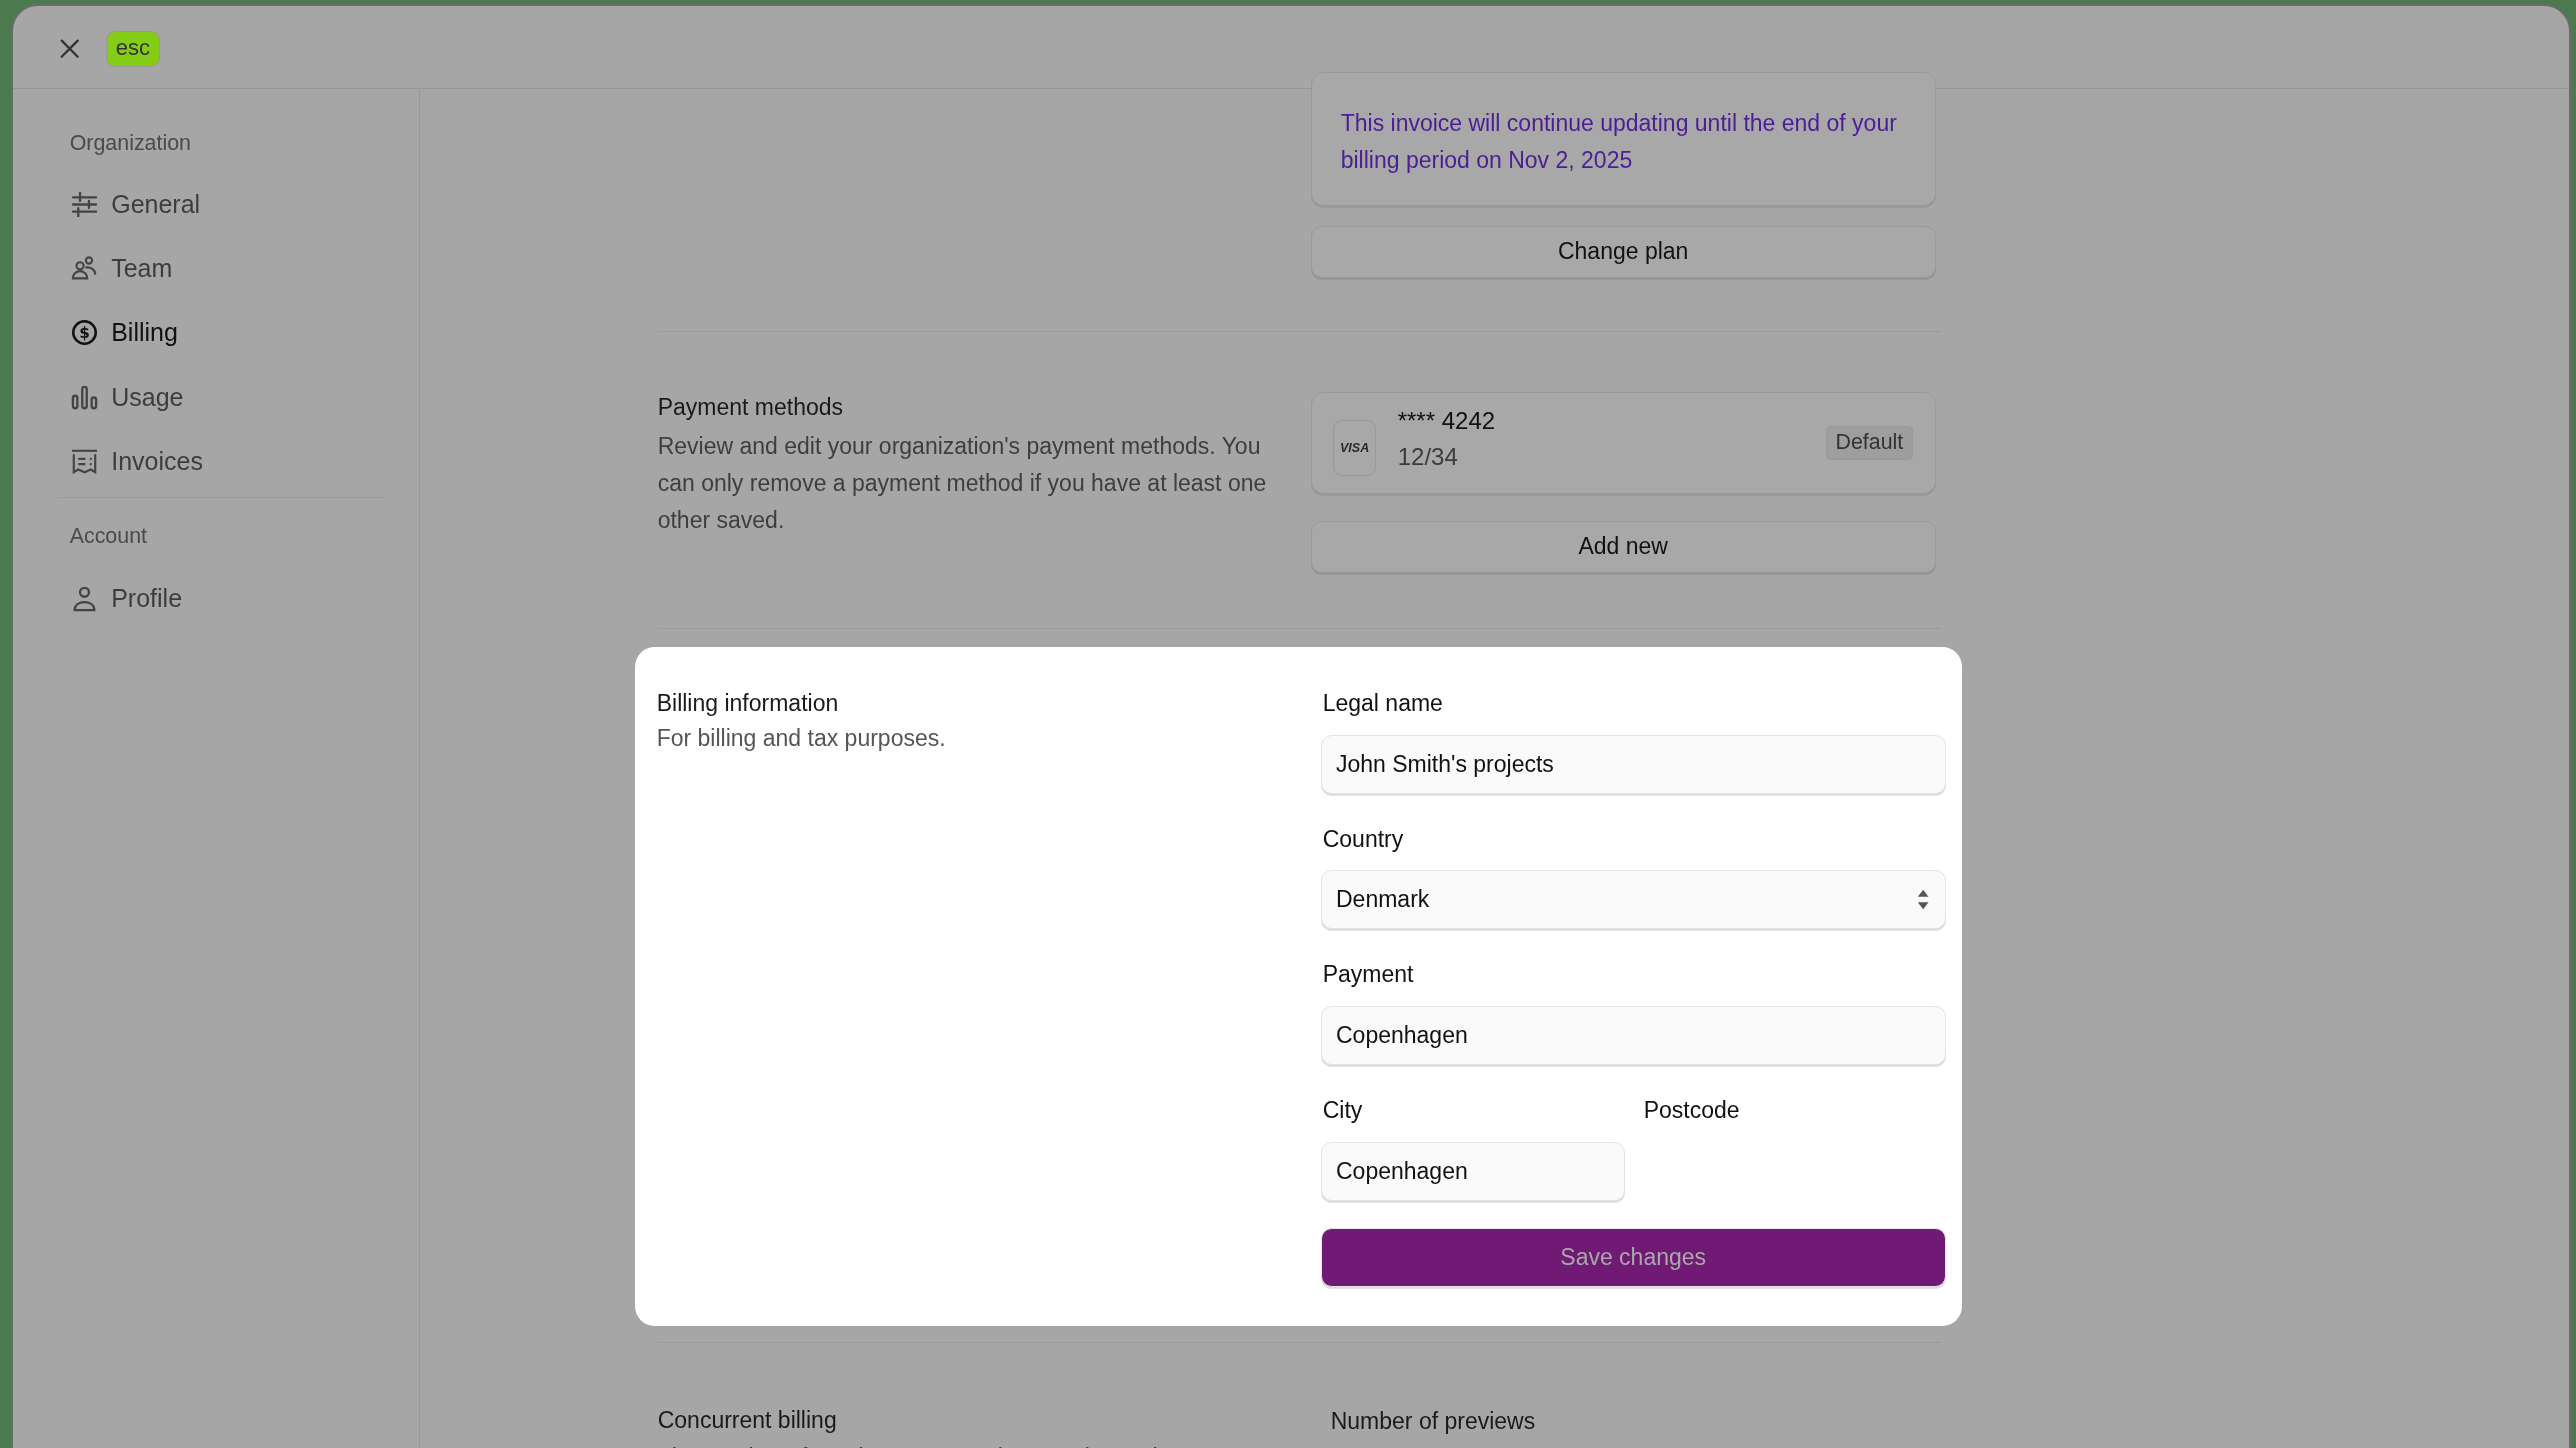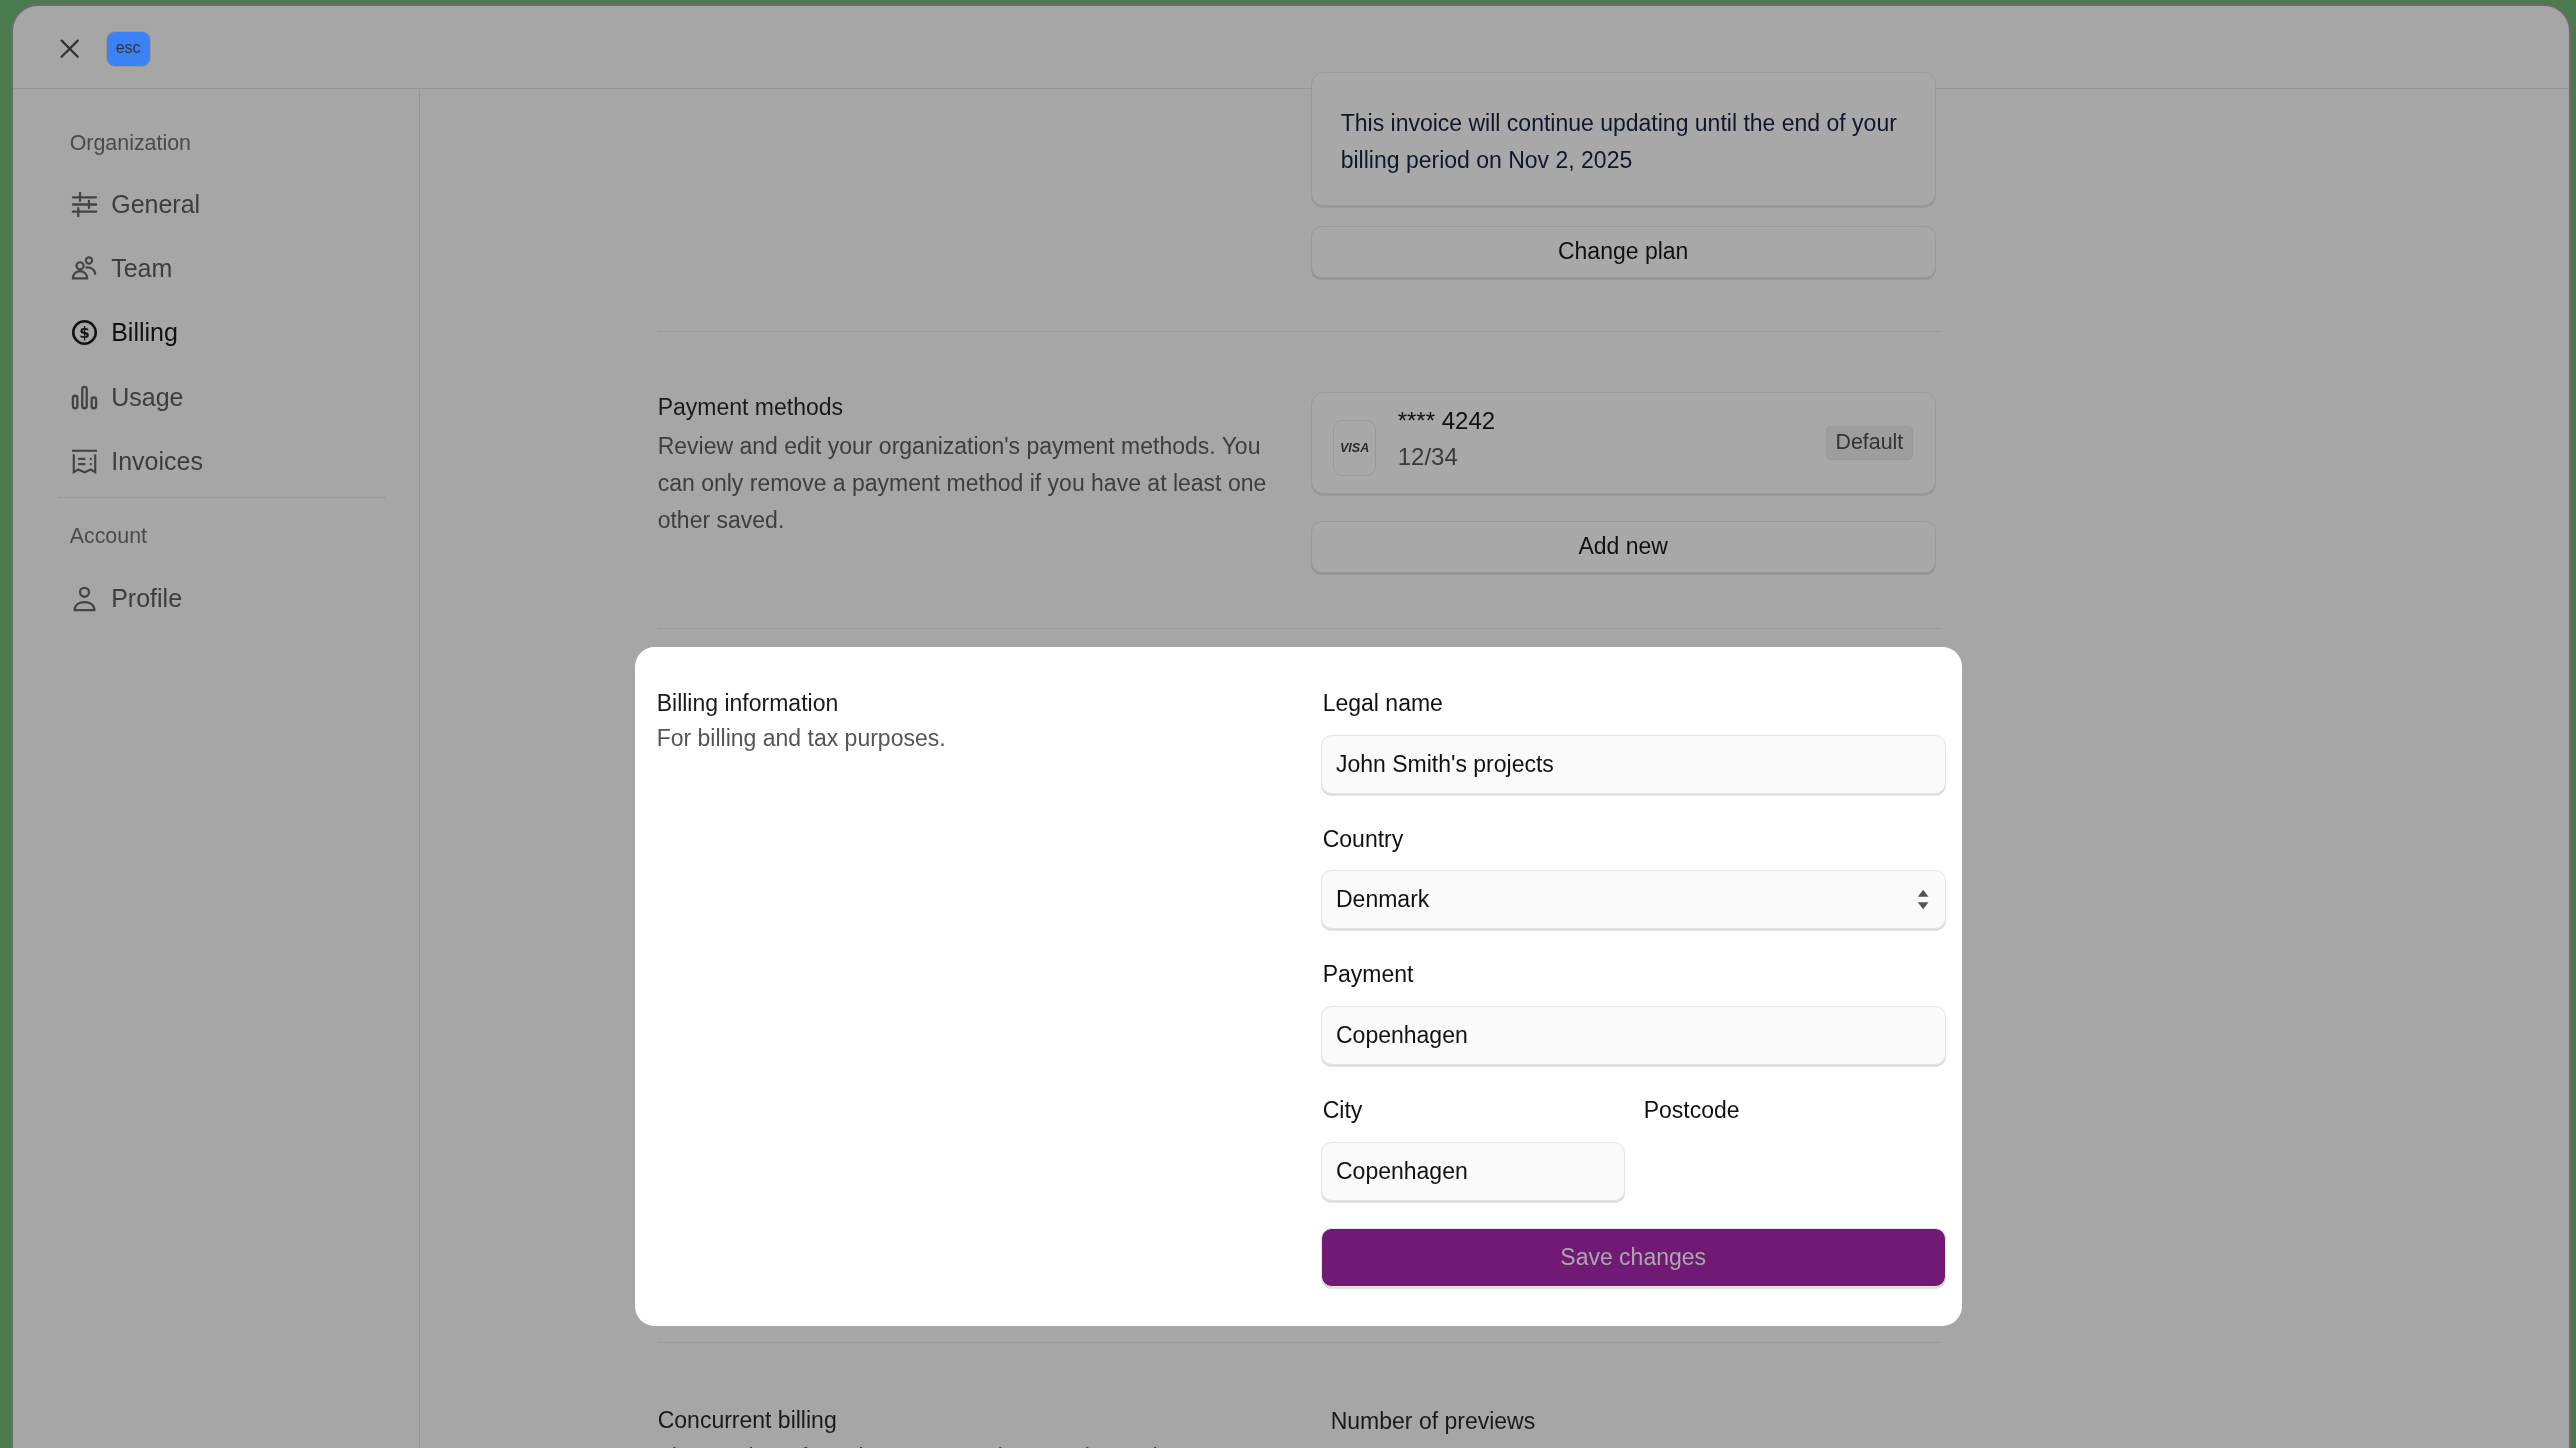--- a/index.html
+++ b/index.html
@@ -17,22 +17,22 @@
   .topbar {
     position:absolute; left:0; top:0; right:0; height:82px;
     border-bottom:1.8px solid #979797;
   }
   .close-btn {
     position:absolute; left:41px; top:27px; width:32px; height:32px;
     display:flex; align-items:center; justify-content:center; cursor:pointer;
   }
   .esc-badge {
     position:absolute; left:93px; top:25px; height:34px; padding:0 9px;
-    border:1.8px solid #999; border-radius:9px; background:#3b82f6;
-    font-size:16px; line-height:32px; color:#333;
+    border:1.8px solid #999; border-radius:9px; background:#84cc16;
+    font-size:22px; line-height:32px; color:#333;
   }
   .sidebar {
     position:absolute; left:0; top:84px; width:406px; bottom:0;
     border-right:1.8px solid #979797;
   }
   .side-label {
     position:absolute; left:57px; font-size:21.4px; color:#4a4a4a;
   }
   .side-item {
     position:absolute; left:57px; height:39px; display:flex; align-items:center;
@@ -182,21 +182,21 @@
             </g>
           </svg>
       </span>
       <span>Profile</span>
     </div>
   </div>
 
   <div class="content">
 
     <div class="card" style="left:891px; top:-18px; width:625px; height:134px;">
-      <div class="abs sec-desc" style="left:29px; top:32px; width:581px; color:#0f172a;">This invoice will continue updating until the end of your billing period on Nov 2, 2025</div>
+      <div class="abs sec-desc" style="left:29px; top:32px; width:581px; color:#4c1d95;">This invoice will continue updating until the end of your billing period on Nov 2, 2025</div>
     </div>
     <div class="btn" style="left:891px; top:136px; width:625px; height:52px;">Change plan</div>
 
     <div class="dotted" style="left:238px; width:1283px; top:241px;"></div>
 
     <div class="abs sec-title" style="left:238px; top:304px;">Payment methods</div>
     <div class="abs sec-desc" style="left:238px; top:338px; width:616px;">Review and edit your organization's payment methods. You can only remove a payment method if you have at least one other saved.</div>
 
     <div class="card" style="left:891px; top:302px; width:625px; height:102px;">
       <div class="visa">VISA</div>

